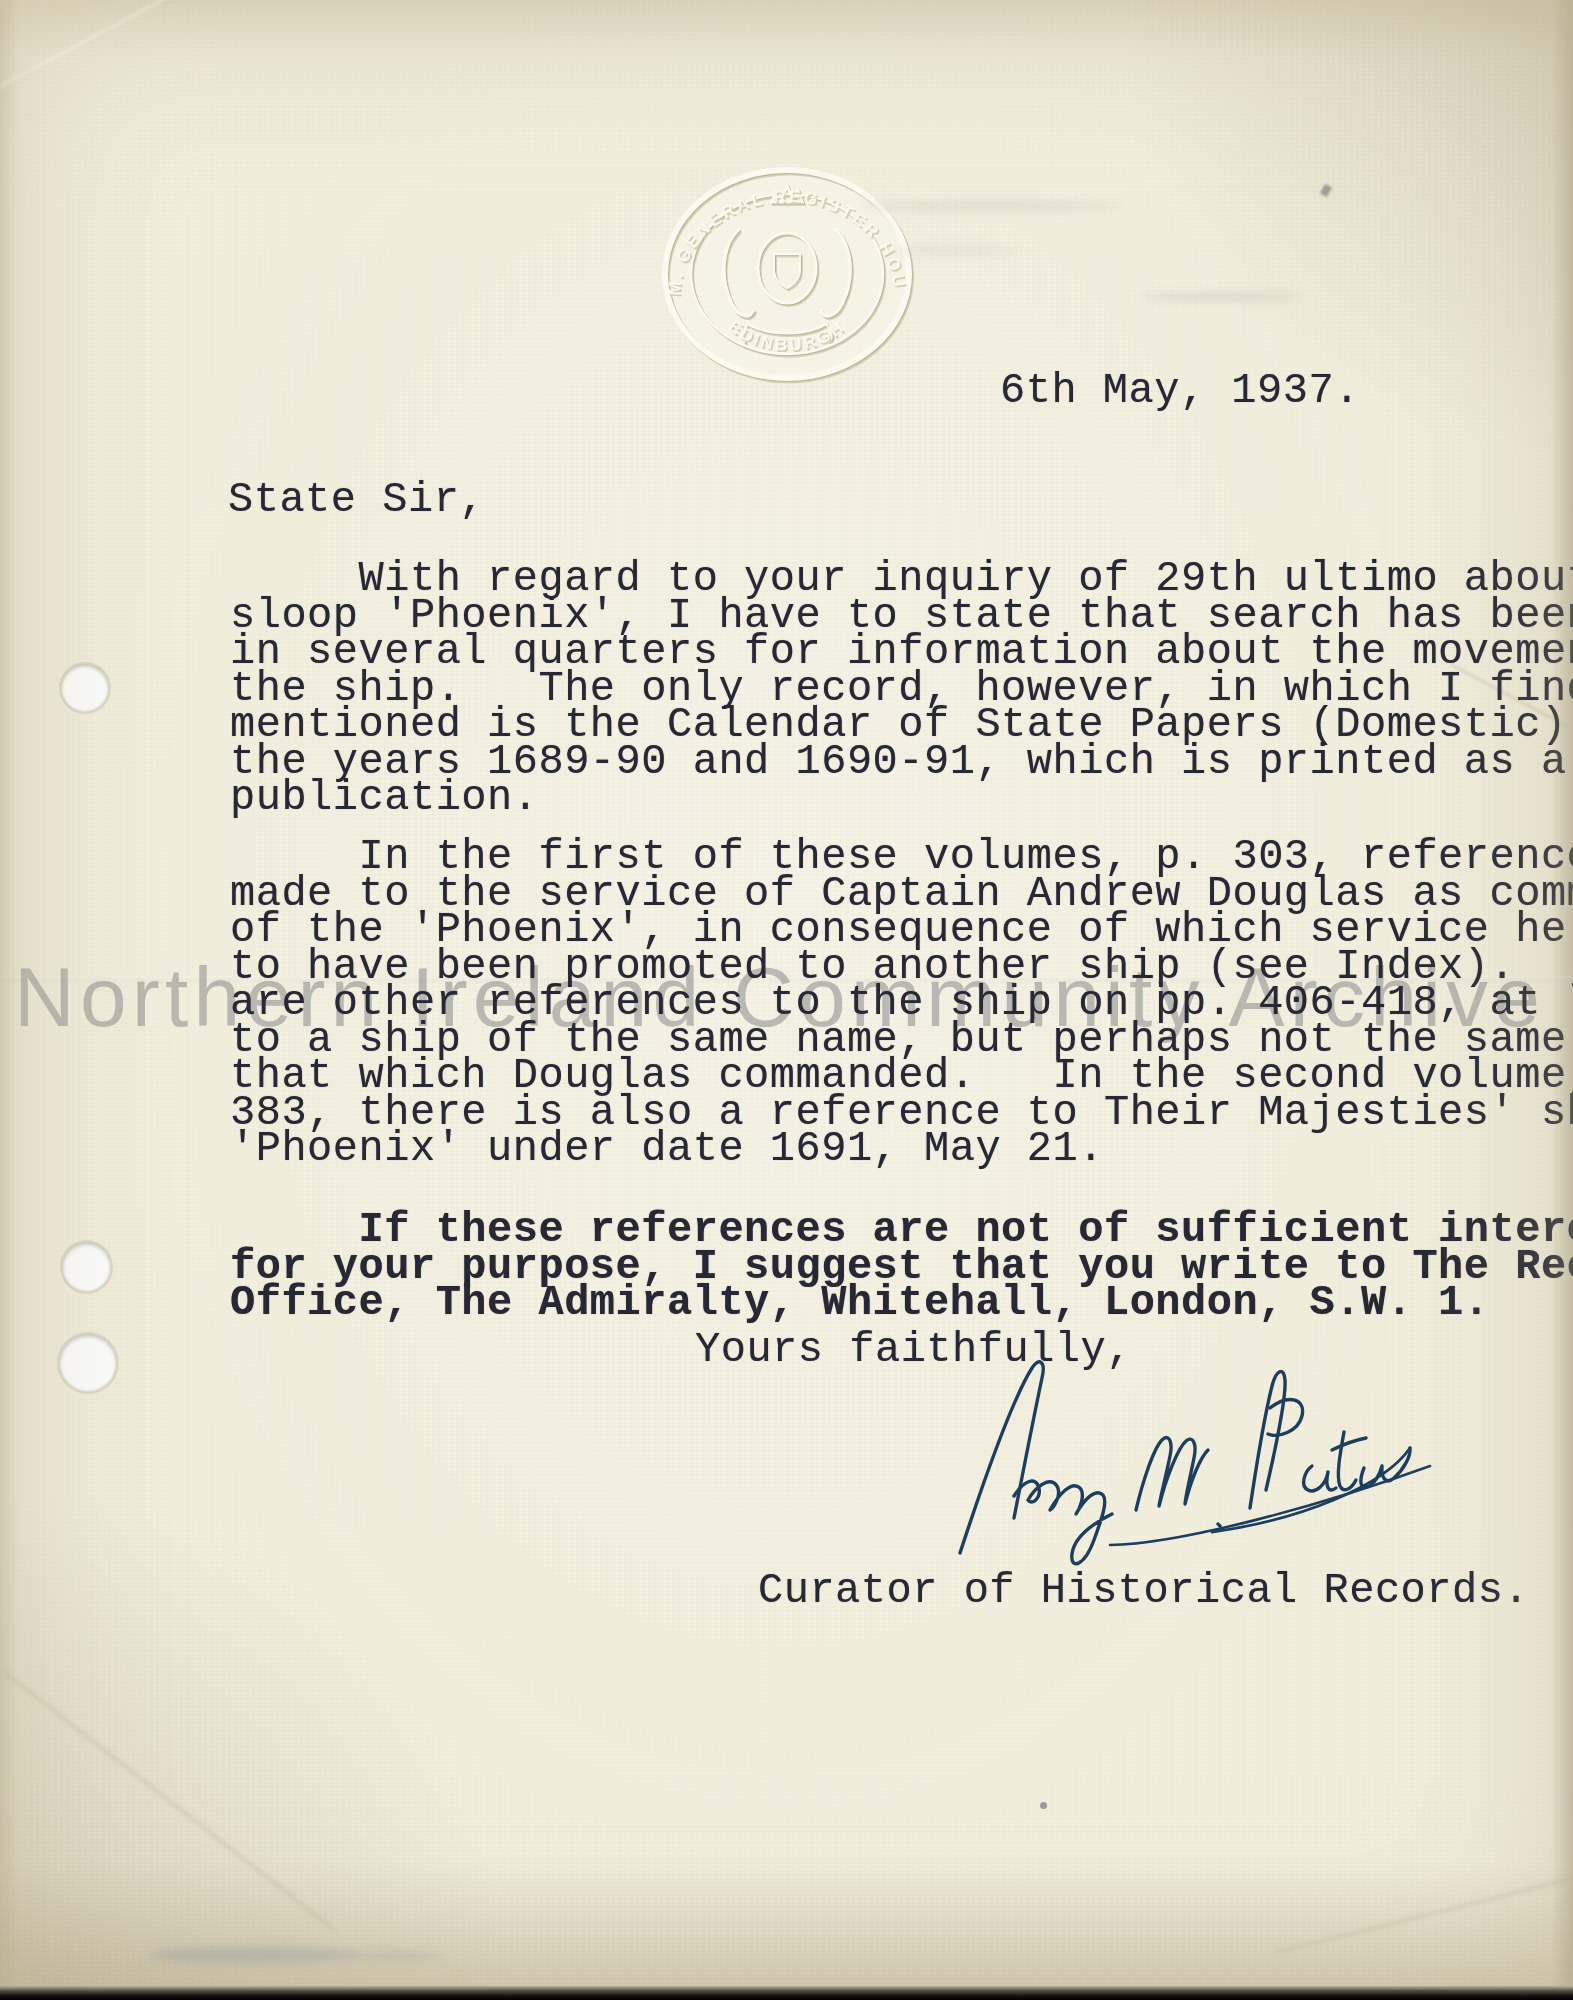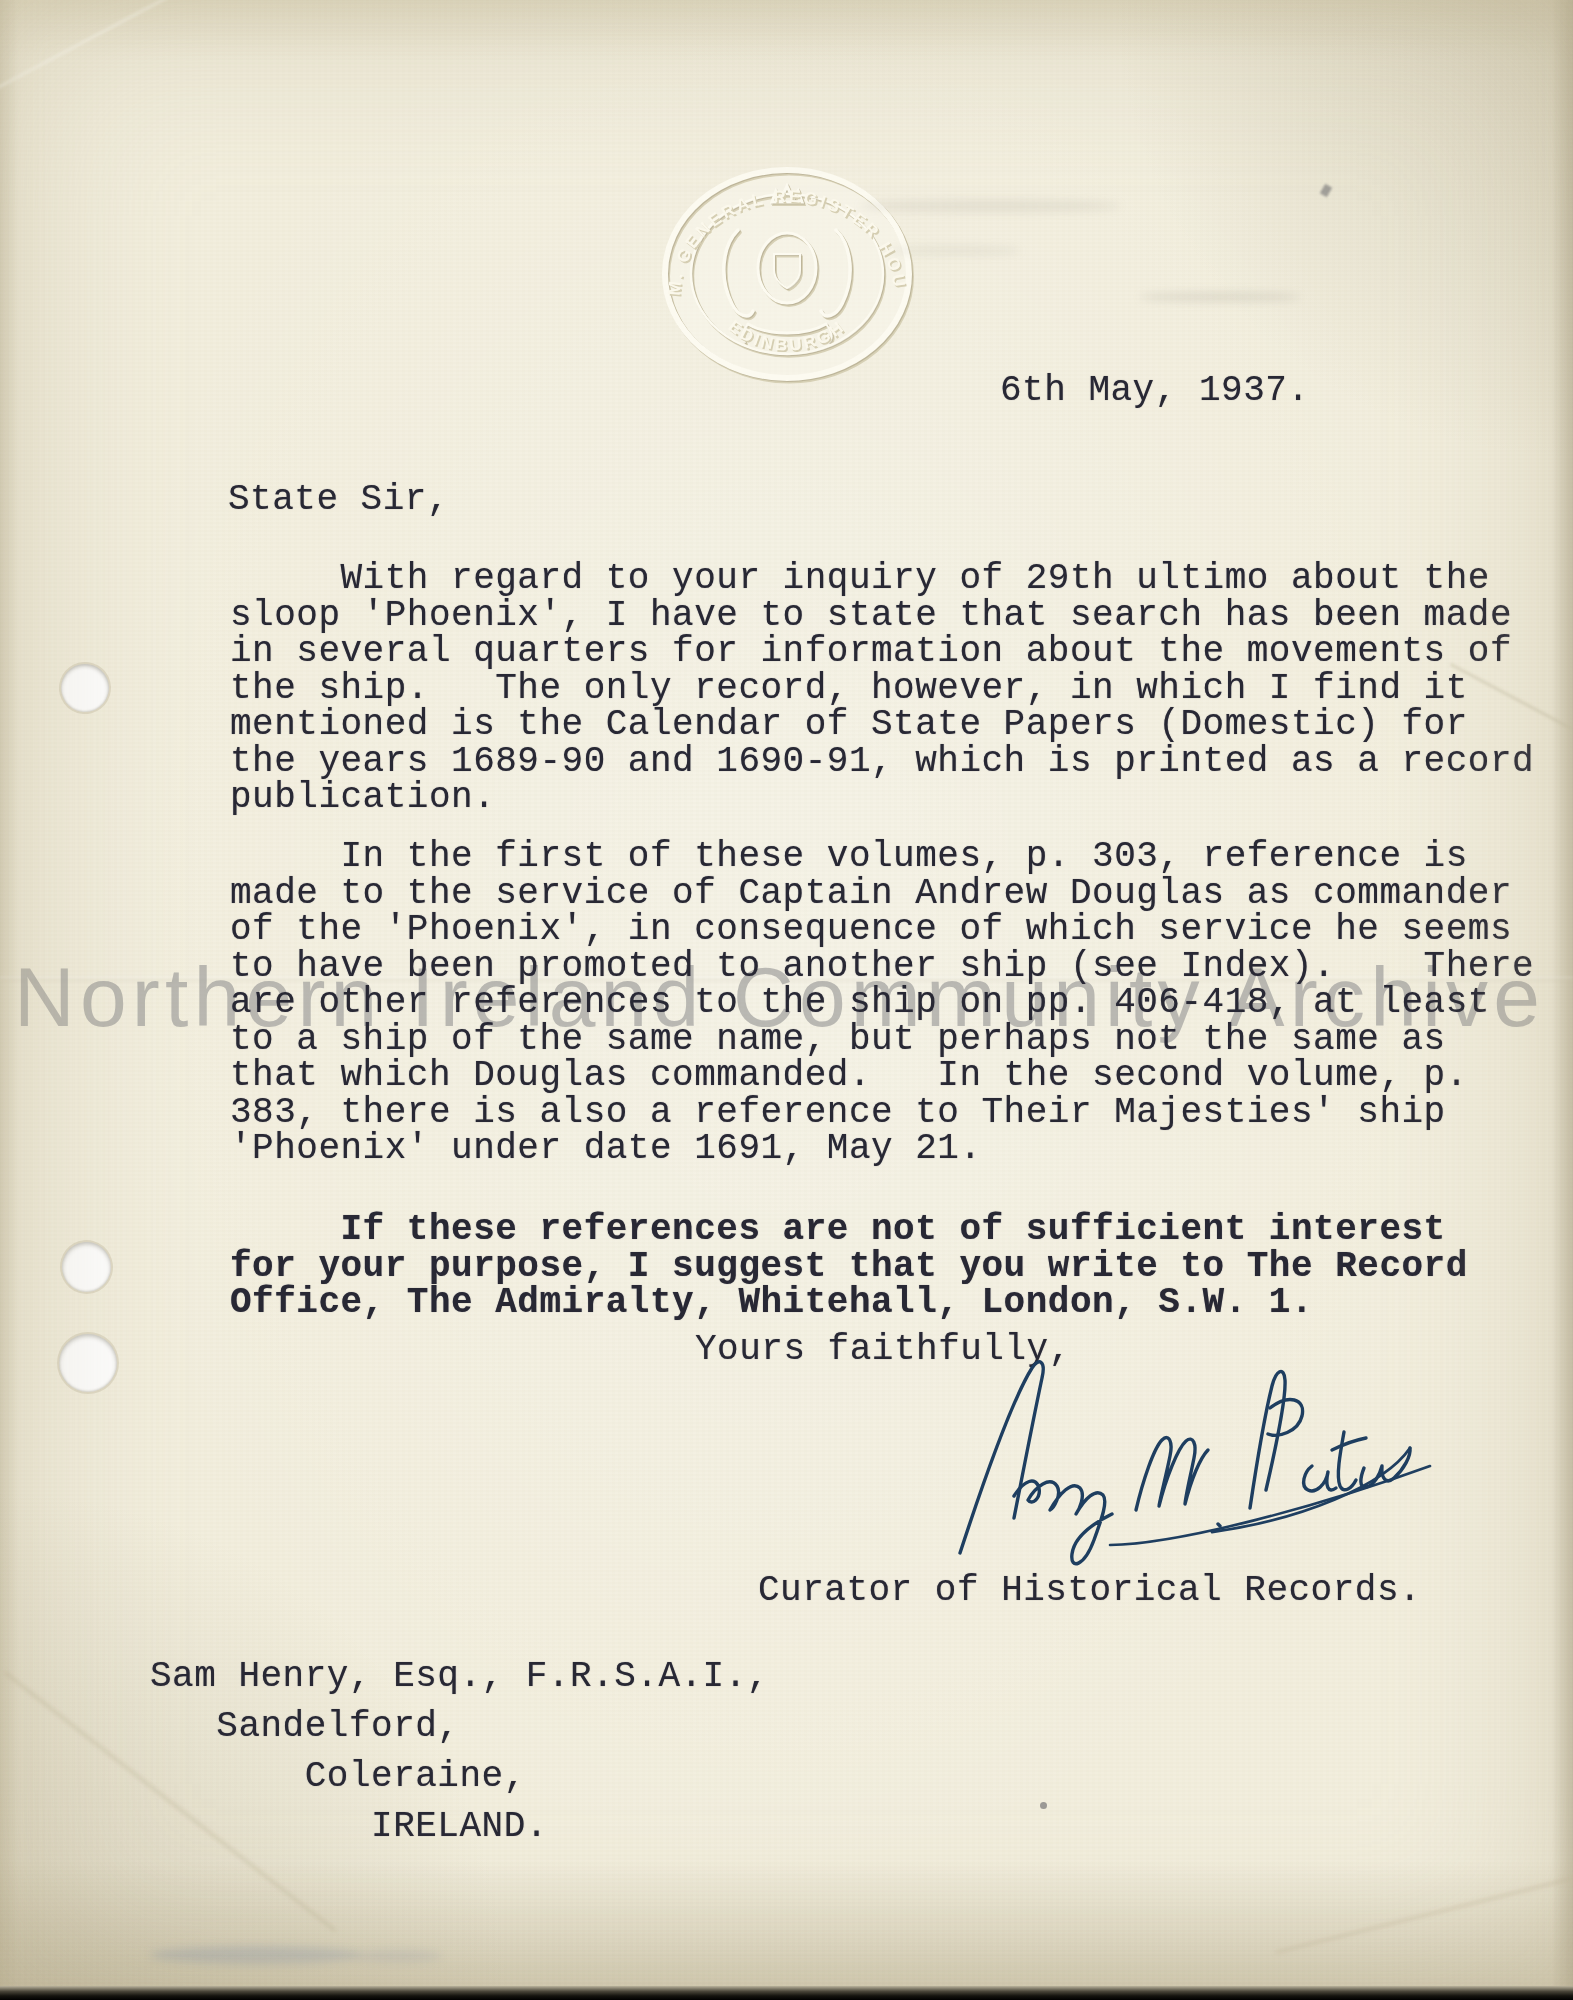--- a/index.html
+++ b/index.html
@@ -12,21 +12,21 @@
       linear-gradient(270deg, rgba(150,140,115,0.45), rgba(0,0,0,0) 1.4%),
       linear-gradient(90deg, rgba(170,160,132,0.30), rgba(0,0,0,0) 1.2%),
       linear-gradient(180deg, rgba(220,212,185,0.5) 0%, rgba(0,0,0,0) 3%, rgba(0,0,0,0) 93%, rgba(185,175,145,0.55) 100%);
   }
   .texture{position:absolute;inset:0;pointer-events:none;opacity:.5;background-image:
       repeating-linear-gradient(0deg, rgba(168,158,128,0.04) 0 2px, rgba(255,255,255,0.04) 2px 4px),
       repeating-linear-gradient(90deg, rgba(168,158,128,0.03) 0 3px, rgba(255,255,255,0.03) 3px 6px);}
   .vignette{position:absolute;inset:0;pointer-events:none;
       box-shadow:inset 0 0 160px 25px rgba(180,168,135,0.33), inset 0 0 40px 4px rgba(205,195,165,0.22);}
   .type{position:absolute;font-family:"Liberation Mono","DejaVu Sans Mono",monospace;
-      font-size:36px;line-height:36.5px;letter-spacing:0.5px;color:#282834;white-space:pre;
+      font-size:42px;line-height:36.5px;letter-spacing:0.5px;color:#282834;white-space:pre;
       text-shadow:0 0 1px rgba(45,45,70,0.5);}
   .date{left:1000px;top:373px;}
   .salutation{left:228px;top:482px;}
   .para1{left:230px;top:561px;}
   .para2{left:230px;top:839px;}
   .para3{left:230px;top:1212px;font-weight:bold;}
   .valediction{left:695px;top:1332px;}
   .signer-title{left:758px;top:1573px;}
   .recipient{left:150px;top:1652px;line-height:50px;}
   .watermark{position:absolute;left:0;top:940px;pointer-events:none;}
@@ -126,24 +126,20 @@
 are other references to the ship on pp. 406-418, at least
 to a ship of the same name, but perhaps not the same as
 that which Douglas commanded.   In the second volume, p.
 383, there is also a reference to Their Majesties' ship
 'Phoenix' under date 1691, May 21.</div>
   <div class="type para3">     If these references are not of sufficient interest
 for your purpose, I suggest that you write to The Record
 Office, The Admiralty, Whitehall, London, S.W. 1.</div>
   <div class="type valediction">Yours faithfully,</div>
   <div class="type signer-title">Curator of Historical Records.</div>
-  <div class="type recipient">Sam Henry, Esq., F.R.S.A.I.,
-   Sandelford,
-       Coleraine,
-          IRELAND.</div>
 
   <svg class="signature" width="500" height="230" viewBox="0 0 500 230">
     <title>Henry M Paton</title>
     <g fill="none" stroke="#1e3e60" stroke-width="3.4" stroke-linecap="round" stroke-linejoin="round">
       <path d="M 20 205 C 38 150 70 55 92 20 C 99 9 106 13 102 30 C 91 82 80 140 74 170"></path>
       <path d="M 74 148 C 84 132 96 128 99 140 C 101 150 92 158 88 152 C 96 138 110 128 117 138 C 122 146 114 160 110 162 C 119 146 132 132 140 140 C 146 147 139 162 136 166 C 145 150 156 140 163 147 C 168 153 162 170 154 192 C 144 219 130 222 132 206 C 134 190 152 176 172 166"></path>
       <path d="M 196 162 C 203 132 214 100 222 92 C 229 85 233 94 230 108 C 226 128 221 146 219 158 C 226 130 238 100 246 93 C 253 87 257 96 254 110 C 250 130 246 146 245 156 C 251 132 260 110 268 102"></path>
       <path d="M 278 176 l 2 2"></path>
       <path d="M 310 160 C 316 120 324 70 332 38 C 336 22 344 18 345 32 C 346 48 338 90 326 142"></path>
       <path d="M 330 60 C 348 46 366 50 362 68 C 358 84 338 90 328 86"></path>

